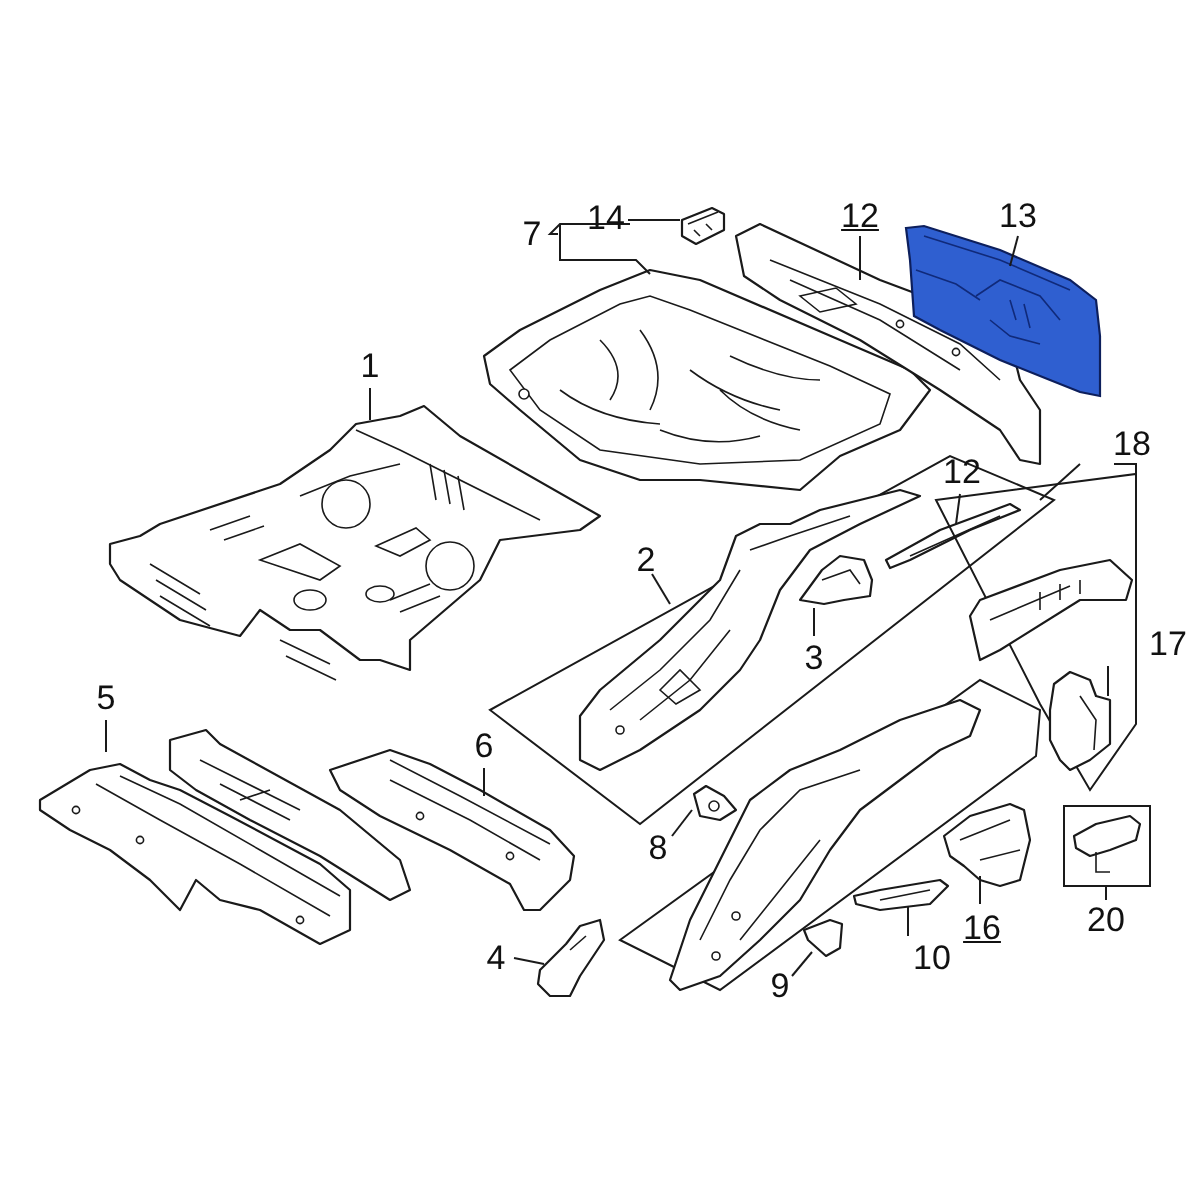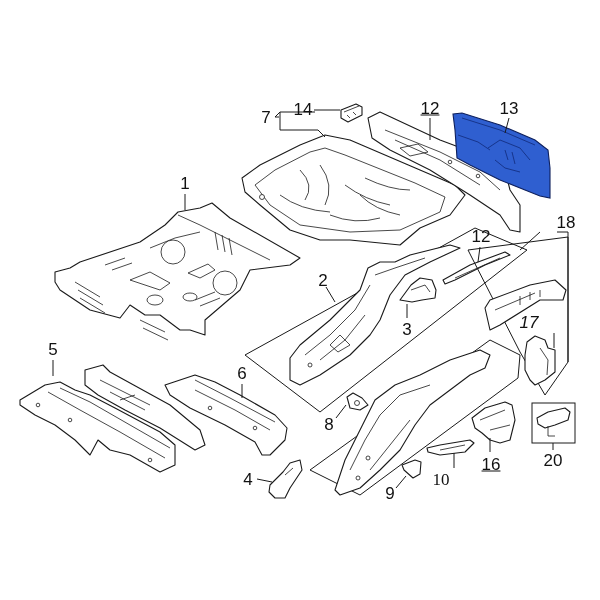--- a/index.html
+++ b/index.html
@@ -179,22 +179,22 @@
 
   <div class="callout" style="left:185px;top:183px;">1</div>
   <div class="callout" style="left:323px;top:280px;">2</div>
   <div class="callout" style="left:407px;top:329px;">3</div>
   <div class="callout" style="left:248px;top:479px;">4</div>
   <div class="callout" style="left:53px;top:349px;">5</div>
   <div class="callout" style="left:242px;top:373px;">6</div>
   <div class="callout" style="left:266px;top:117px;">7</div>
   <div class="callout" style="left:329px;top:424px;">8</div>
   <div class="callout" style="left:390px;top:493px;">9</div>
-  <div class="callout" style="left:441px;top:479px;font-family:Liberation Serif, serif;">10</div>
+  <div class="callout" style="left:466px;top:479px;">10</div>
   <div class="callout" style="left:303px;top:109px;">14</div>
   <div class="callout" style="left:430px;top:108px;text-decoration:underline;">12</div>
   <div class="callout" style="left:509px;top:108px;">13</div>
   <div class="callout" style="left:566px;top:222px;">18</div>
   <div class="callout" style="left:481px;top:236px;">12</div>
   <div class="callout" style="left:491px;top:464px;text-decoration:underline;">16</div>
-  <div class="callout" style="left:529px;top:322px;font-style:italic;">17</div>
+  <div class="callout" style="left:584px;top:322px;">17</div>
   <div class="callout" style="left:553px;top:460px;">20</div>
 </div>
 
 </body></html>

